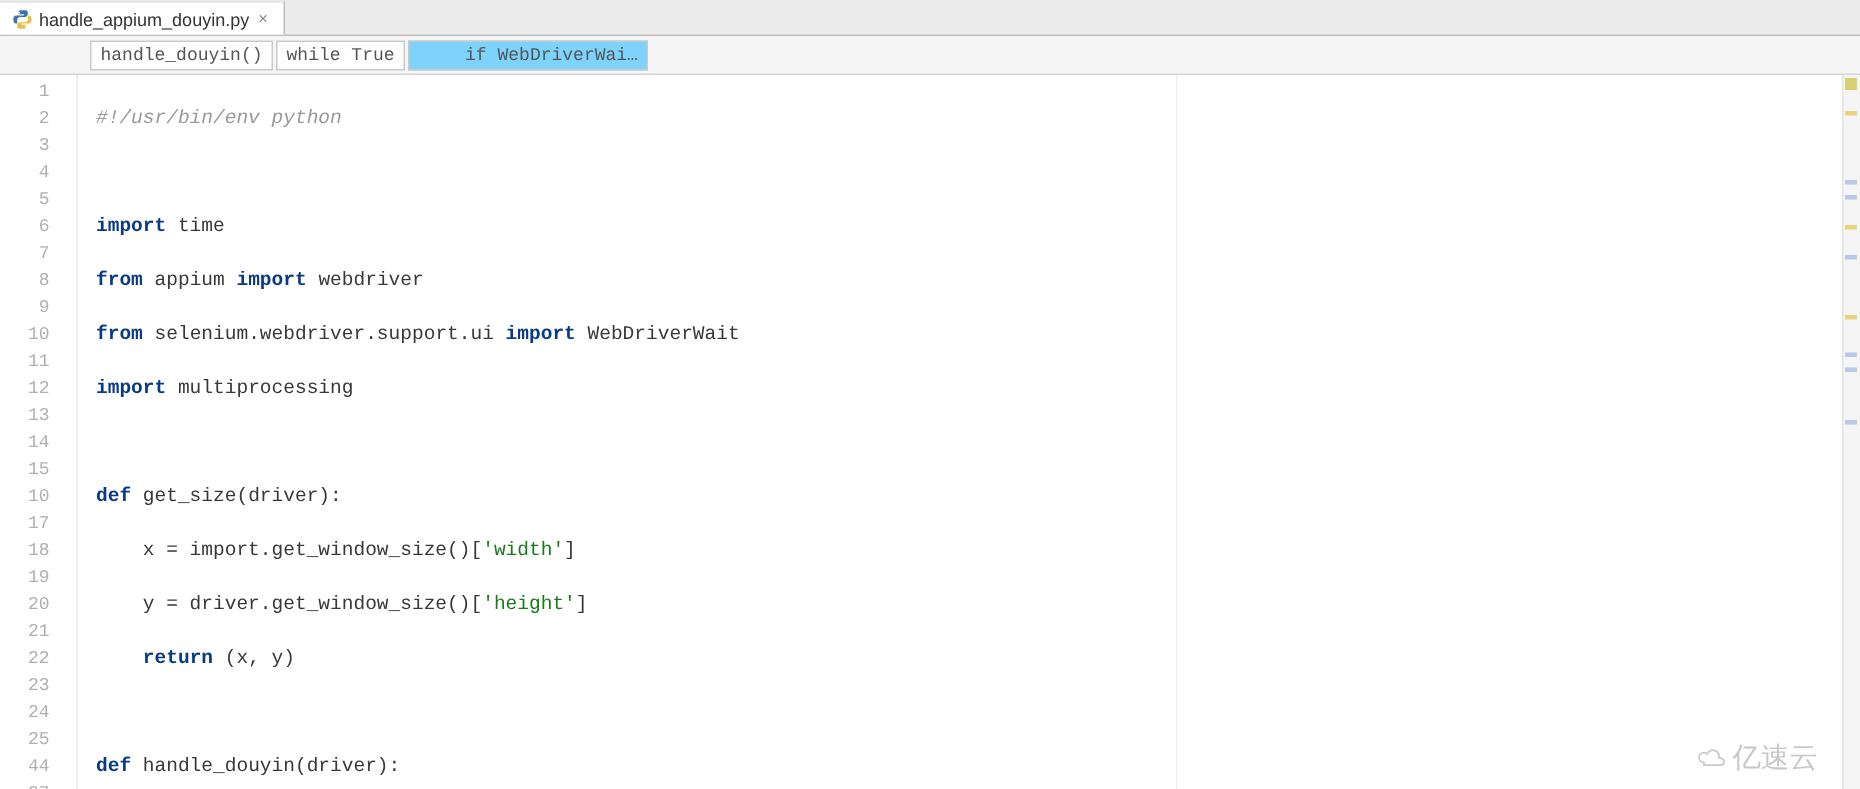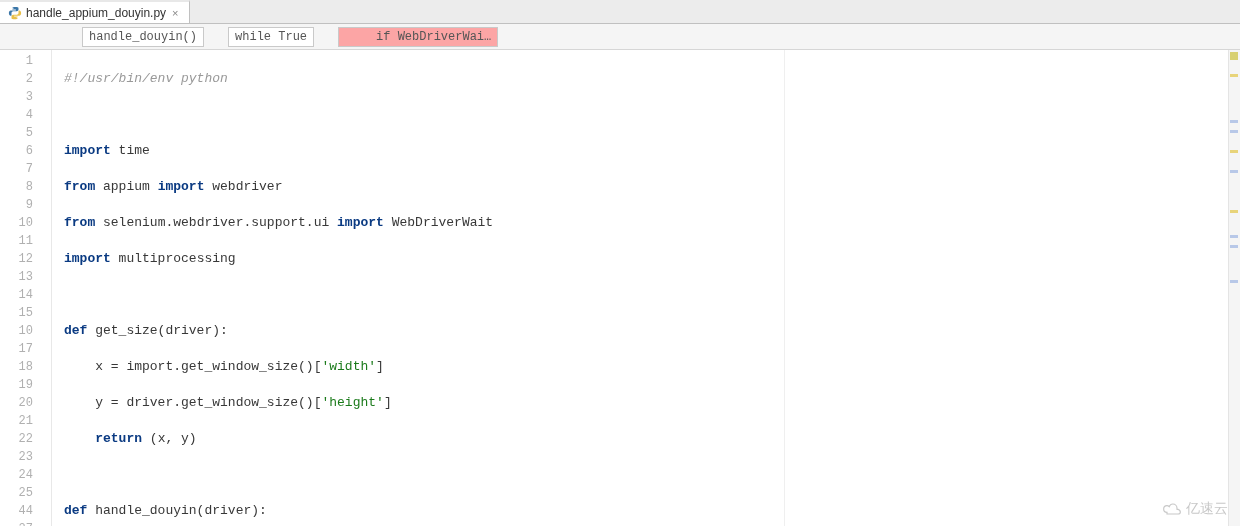--- a/index.html
+++ b/index.html
@@ -48,23 +48,22 @@
     .crumb {
       display: inline-flex;
       align-items: center;
       height: 20px;
       padding: 0 6px;
       background: #fff;
       border: 1px solid #c9c9c9;
       font-family: Consolas, "Courier New", monospace;
       font-size: 12px;
       color: #555;
-      margin-left: 22px;
-    }
-    .crumb.active { background: #fca5a5; padding-left: 37px; }
+    }
+    .crumb.active { background: #7dd3fc; padding-left: 37px; }
     .editor-area {
       display: flex;
       height: calc(100% - 50px);
       position: relative;
     }
     .gutter {
       width: 52px;
       background: #fff;
       border-right: 1px solid #e8e8e8;
       padding-top: 2px;
@@ -111,22 +110,22 @@
       position: absolute;
       top: 50px;
       bottom: 0;
       left: 784px;
       width: 1px;
       background: #efefef;
     }
     .watermark {
       position: absolute;
       bottom: 8px;
-      right: 12px;
-      font-size: 14px;
+      right: 28px;
+      font-size: 19px;
       color: #c8c8c8;
       display: flex;
       align-items: center;
       gap: 4px;
       font-family: "Microsoft YaHei", sans-serif;
     }
     .watermark svg { width: 20px; height: 12px; }
   </style>
 </head>
 <body>

